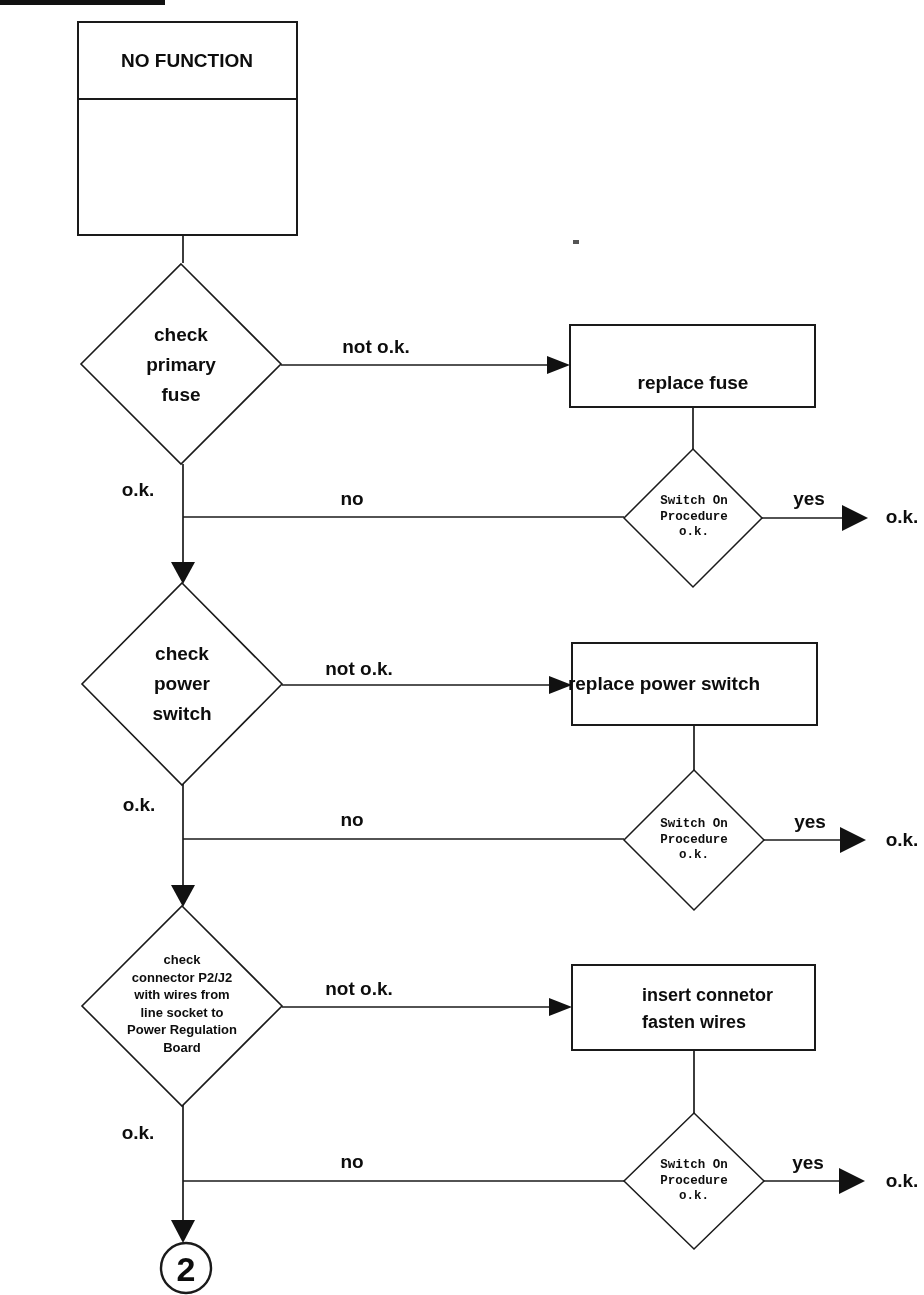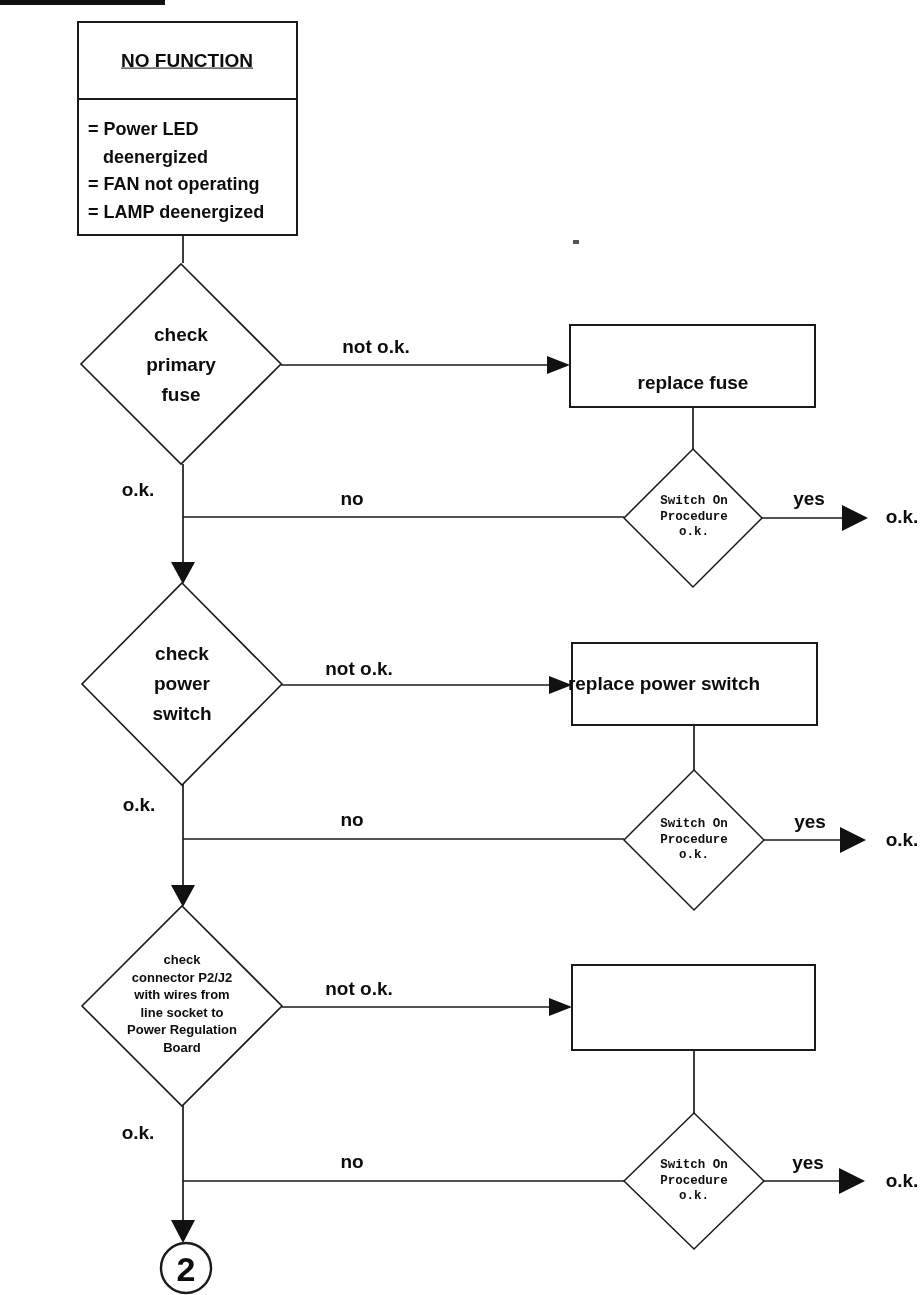--- a/index.html
+++ b/index.html
@@ -97,25 +97,21 @@
       <rect x="572" y="965" width="243" height="85" stroke-width="2"></rect>
 
       <polygon points="693,449 762,518 693,587 624,518" stroke-width="1.5"></polygon>
       <polygon points="694,770 764,840 694,910 624,840" stroke-width="1.5"></polygon>
       <polygon points="694,1113 764,1181 694,1249 624,1181" stroke-width="1.5"></polygon>
 
       <circle cx="186" cy="1268" r="25" stroke-width="2.4"></circle>
     </g>
   </svg>
 
-  <div class="lbl fs19" style="left:187px;top:61px;text-decoration:underline;">NO FUNCTION</div>
-  <div class="block symptoms" style="left:88px;top:116px;width:205px;">= Power LED
-   deenergized
-= FAN not operating
-= LAMP deenergized</div>
+  <div class="lbl fs19" style="left:187px;top:61px;">NO FUNCTION</div>
 
   <div class="lbl decision" style="left:181px;top:365px;">check
 primary
 fuse</div>
   <div class="lbl fs18" style="left:376px;top:347px;">not o.k.</div>
   <div class="lbl fs18" style="left:693px;top:343px;margin-top:40px;">replace fuse</div>
   <div class="lbl verify" style="left:694px;top:517px;">Switch On
 Procedure
 o.k.</div>
   <div class="lbl fs18" style="left:138px;top:490px;">o.k.</div>
@@ -136,20 +132,22 @@
   <div class="lbl fs19" style="left:810px;top:822px;">yes</div>
   <div class="lbl fs19" style="left:902px;top:840px;">o.k.</div>
 
   <div class="lbl decision-sm" style="left:182px;top:1003px;">check
 connector P2/J2
 with wires from
 line socket to
 Power Regulation
 Board</div>
   <div class="lbl fs18" style="left:359px;top:989px;">not o.k.</div>
+  <div class="block action-left" style="left:642px;top:982px;">insert connetor
+fasten wires</div>
   <div class="lbl verify" style="left:694px;top:1181px;">Switch On
 Procedure
 o.k.</div>
   <div class="lbl fs18" style="left:138px;top:1133px;">o.k.</div>
   <div class="lbl fs18" style="left:352px;top:1162px;">no</div>
   <div class="lbl fs19" style="left:808px;top:1163px;">yes</div>
   <div class="lbl fs19" style="left:902px;top:1181px;">o.k.</div>
 
   <div class="lbl connector-num" style="left:186px;top:1269px;">2</div>
 

